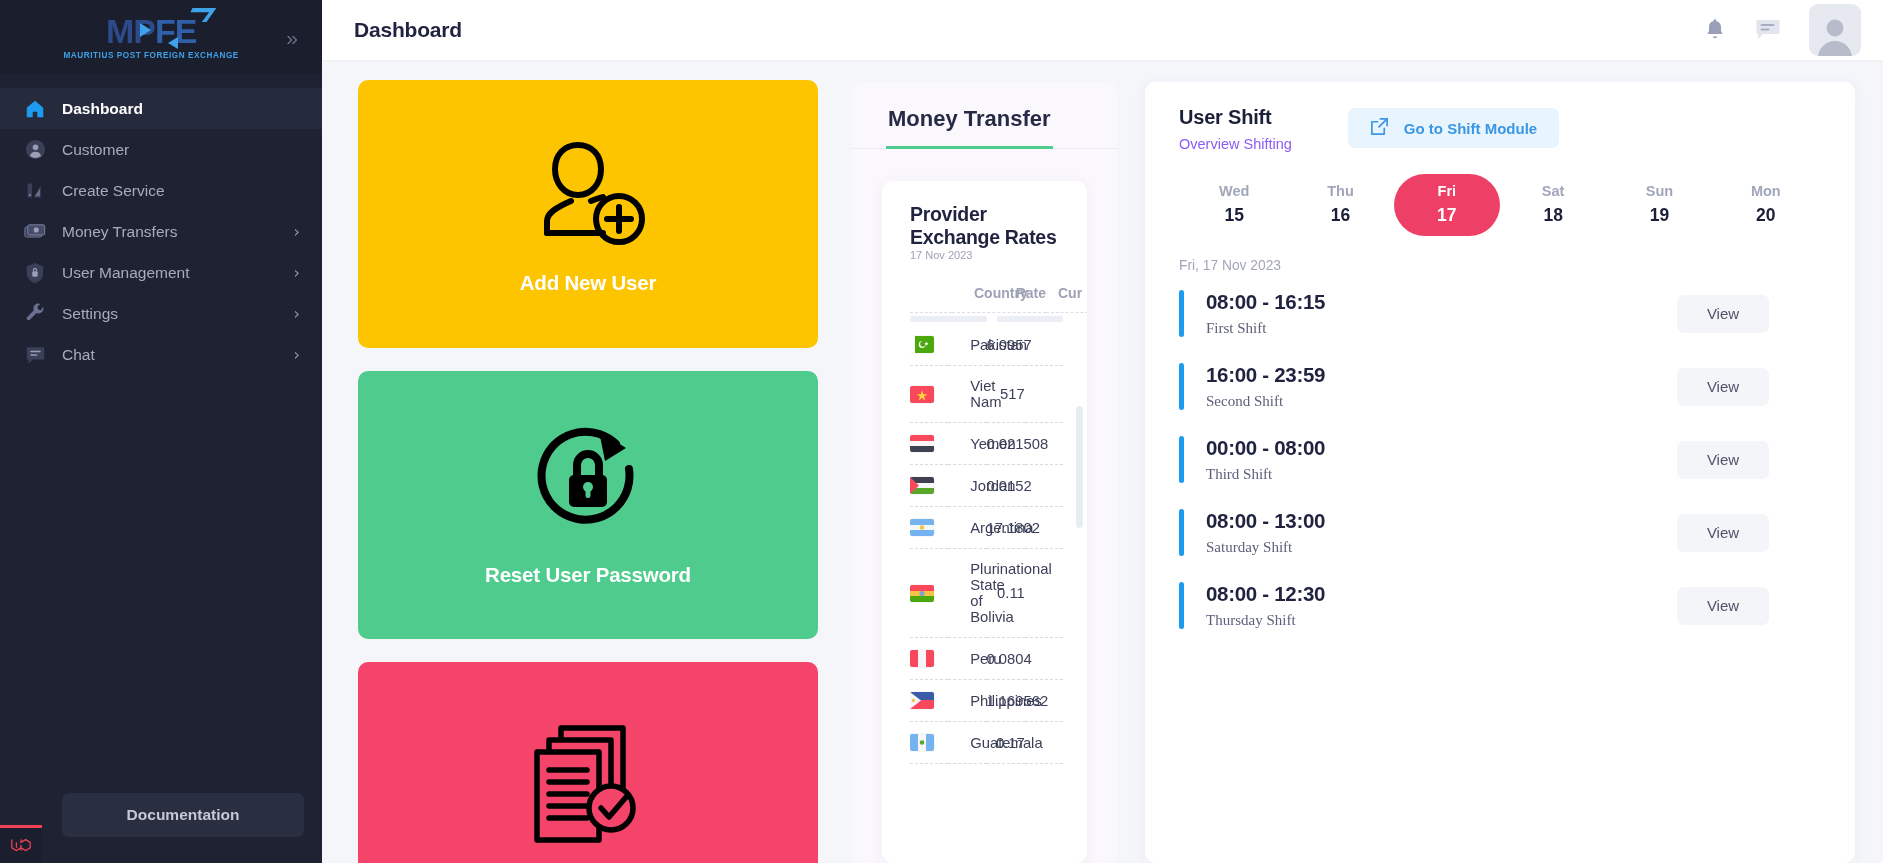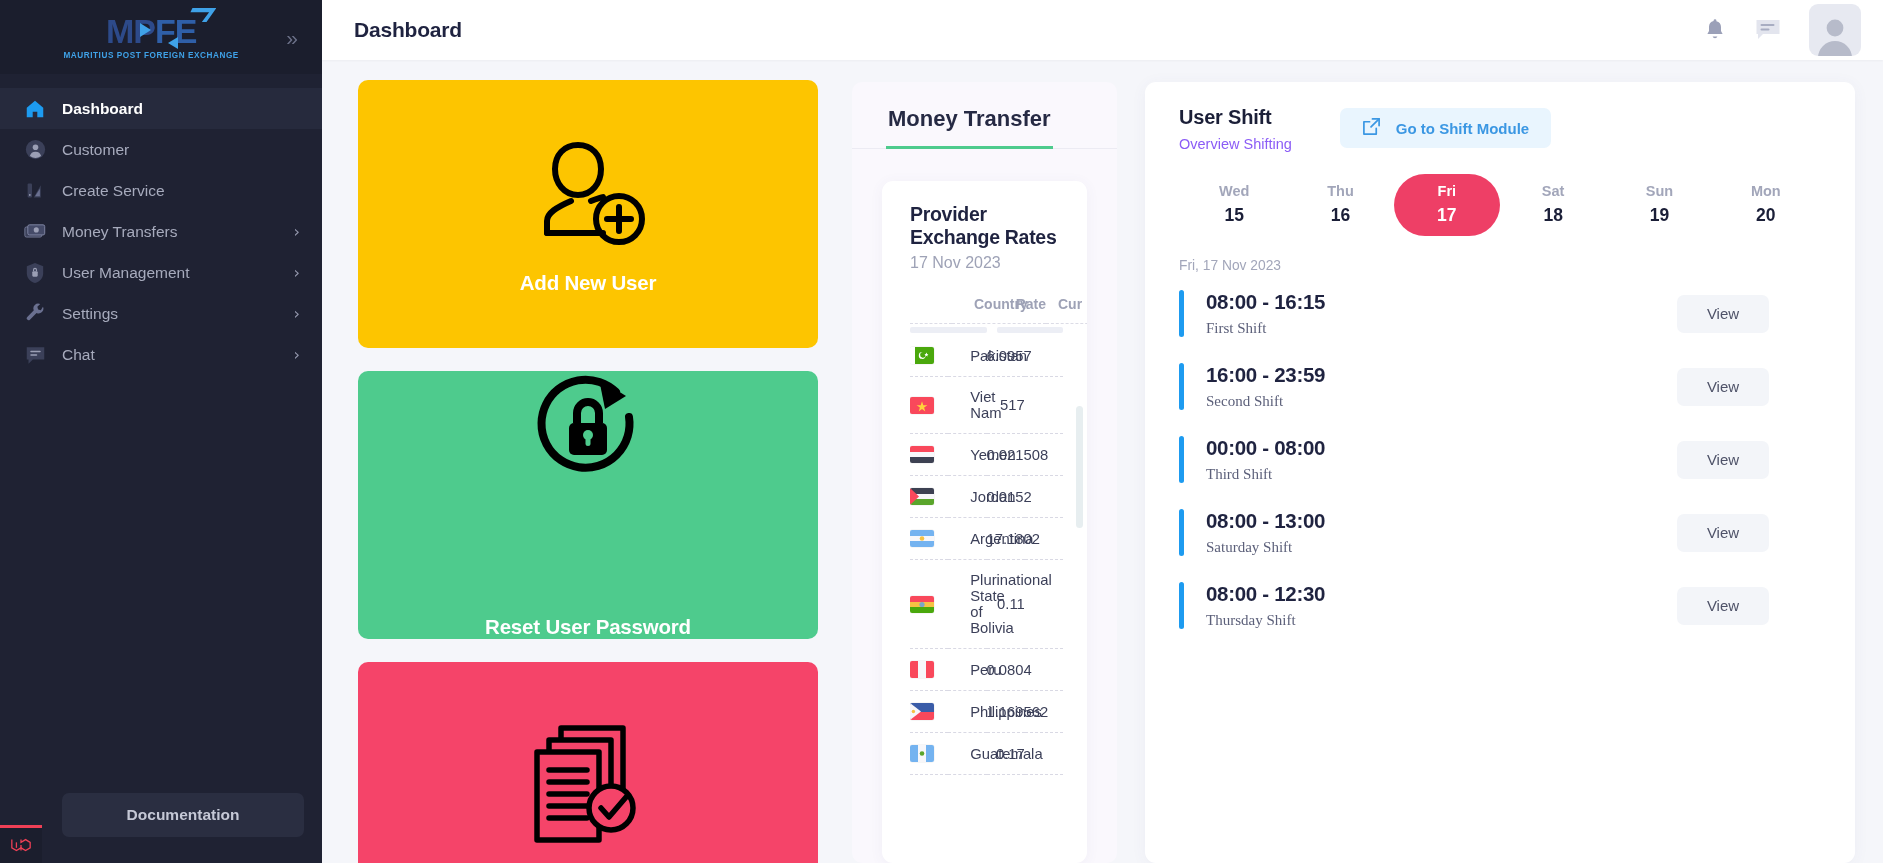--- a/index.html
+++ b/index.html
@@ -174,21 +174,21 @@
   .rates-card {
     background: #fff; border-radius: 11px;
     margin: 32px 30px 0 30px;
     padding: 22px 24px 0 28px;
     box-shadow: 0 2px 14px rgba(80,80,140,0.06);
     flex: 1; min-height: 0;
     display: flex; flex-direction: column;
     position: relative; overflow: hidden;
   }
   .rates-title { font-size: 19.5px; font-weight: 700; color: #1f2340; letter-spacing:-0.3px;}
-  .rates-date { font-size: 16px; color: #9ea2b6; margin-top: 5px; }
+  .rates-date { font-size: 11px; color: #9ea2b6; }
   .rates-table { width: 100%; border-collapse: collapse; margin-top: 18px; table-layout: fixed;}
   .rates-table th {
     font-size: 14px; color: #9ea2b6; font-weight: 700;
     padding: 6px 0 11px 0; text-align: right;
     border-bottom: 1px dashed #dcdce6;
   }
   .rates-table th.c-flag { width: 42px; }
   .rates-table th.c-country { text-align: left; padding-left: 22px; }
   .rates-table th.c-rate { width: 94px; }
   .rates-table th.c-cur { width: 52px; text-align: left; padding-left: 12px;}
@@ -221,21 +221,21 @@
     width: 738px; flex: 0 0 738px;
     padding: 22px 28px 0 0;
   }
   .shift-panel {
     background: #fff; border-radius: 11px;
     height: 100%;
     padding: 24px 34px 0 34px;
     box-shadow: 0 2px 16px rgba(80,80,140,0.05);
     overflow: hidden;
   }
-  .shift-head { display: flex; align-items: flex-start; }
+  .shift-head { display: flex; align-items: flex-start; gap: 8px; }
   .shift-h-title { font-size: 20px; font-weight: 700; color: #1b1f38; letter-spacing:-0.2px;}
   .shift-h-sub { font-size: 14.5px; color: #8b5cf6; margin-top: 7px; }
   .shift-module-btn {
     margin-left: 48px; margin-top: 2px;
     background: #e9f5fe; border-radius: 7px;
     height: 40px; padding: 0 22px;
     display: flex; align-items: center; gap: 15px;
     color: #3b97e3; font-size: 15px; font-weight: 600;
     cursor: pointer; white-space: nowrap;
   }
@@ -429,21 +429,21 @@
               <path d="M24 100v-12c0-8 10-14 24-20"></path>
               <path d="M24 100h56"></path>
               <path d="M68 68c5-2 9-3 12-4"></path>
               <circle cx="96" cy="86" r="23"></circle>
               <path d="M96 74v24M84 86h24"></path>
             </svg>
           </span>
           <span class="ac-label">Add New User</span>
         </div>
 
-        <div class="action-card" style="background:#4ecb8d;justify-content:space-between;">
+        <div class="action-card" style="background:#4ecb8d;">
           <span class="ac-ico">
             <svg width="126" height="122" viewBox="0 0 126 122" fill="none">
               <path d="M104 46a44 44 0 1 1-13-25" stroke="#000" stroke-width="8" stroke-linecap="round"></path>
               <path d="M74 8 101 25 80 38z" fill="#000"></path>
               <rect x="44" y="52" width="38" height="32" rx="5" fill="#000"></rect>
               <path d="M52 52V42a11 11 0 0 1 22 0v10" stroke="#000" stroke-width="8" fill="none"></path>
               <circle cx="63" cy="64" r="5" fill="#4ecb8d"></circle>
               <rect x="60.5" y="64" width="5" height="11" rx="2.5" fill="#4ecb8d"></rect>
             </svg>
           </span>

